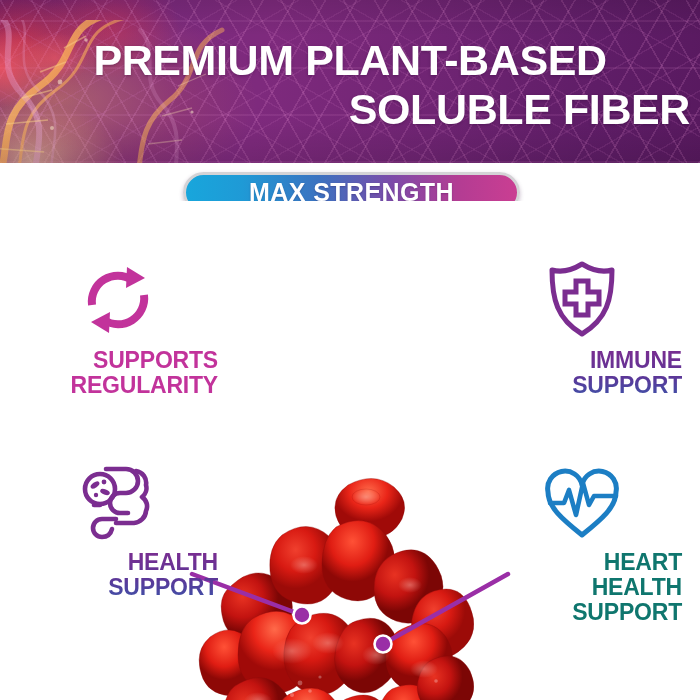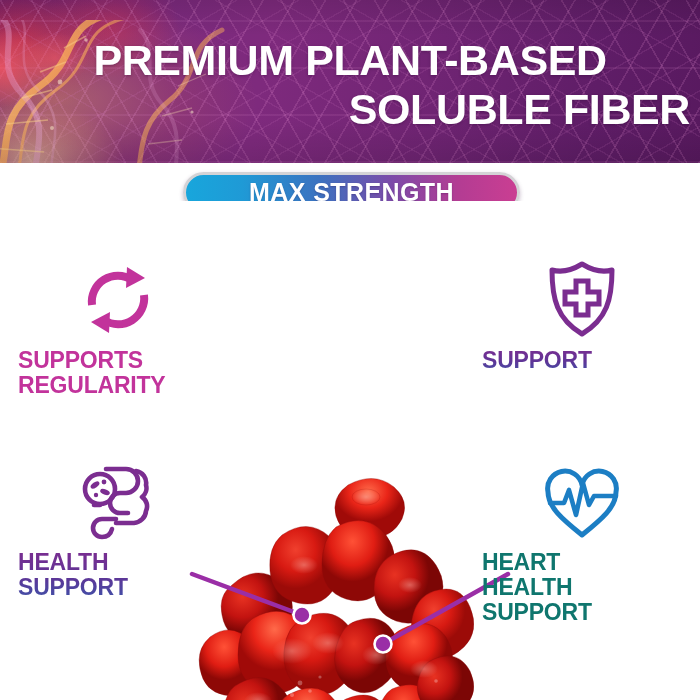--- a/index.html
+++ b/index.html
@@ -63,21 +63,21 @@
     display:flex;align-items:center;justify-content:center;
   }
   .badge span{
     color:#fff;font-weight:bold;font-size:25px;letter-spacing:.4px;
     text-shadow:0 1px 2px rgba(30,0,60,.25);
   }
 
   
   .body{position:absolute;left:0;top:201px;width:700px;height:499px;background:#fff;}
 
-  .feature{position:absolute;width:200px;text-align:left;}
+  .feature{position:absolute;width:200px;text-align:right;}
   .feature .ico{height:86px;display:flex;align-items:flex-end;justify-content:center;}
   .feature .lbl{
     margin-top:9px;font-weight:bold;font-size:23px;line-height:25px;
     letter-spacing:-0.2px;
   }
   .lbl.magenta{color:#c2339b;}
   .lbl.purpleblue{
     background:linear-gradient(180deg,#7b2d90 0%,#5e3597 55%,#3e52a8 100%);
     -webkit-background-clip:text;background-clip:text;color:transparent;
   }
@@ -282,20 +282,21 @@
     </div>
 
     <div class="feature" id="f-imm">
       <div class="ico">
         <svg width="74" height="80" viewBox="0 0 74 80">
           <path d="M37,5 C50,13 60,13 67,11 C67,40 62,60 37,75 C12,60 7,40 7,11 C14,13 24,13 37,5 Z" fill="none" stroke="#7b2d90" stroke-width="5" stroke-linejoin="round"></path>
           <path d="M31,22 h12 v11 h11 v12 h-11 v11 h-12 v-11 h-11 v-12 h11 z" fill="none" stroke="#7b2d90" stroke-width="5" stroke-linejoin="miter"></path>
         </svg>
       </div>
       <div class="lbl purpleblue">
+        <div>IMMUNE</div>
         <div>SUPPORT</div>
       </div>
     </div>
 
     <div class="feature" id="f-dig">
       <div class="ico">
         <svg width="84" height="80" viewBox="0 0 84 80">
           <g fill="none" stroke="#7b2d90" stroke-width="4.6" stroke-linecap="round" stroke-linejoin="round">
             <path d="M30,8 h20 a12,12 0 0 1 0,24 h-6 a10,10 0 0 0 0,20 h8"></path>
             <path d="M60,10 a12,12 0 0 1 10,14 a11,11 0 0 1 -4,12 a11,11 0 0 1 4,14 a13,13 0 0 1 -12,12 h-18"></path>

